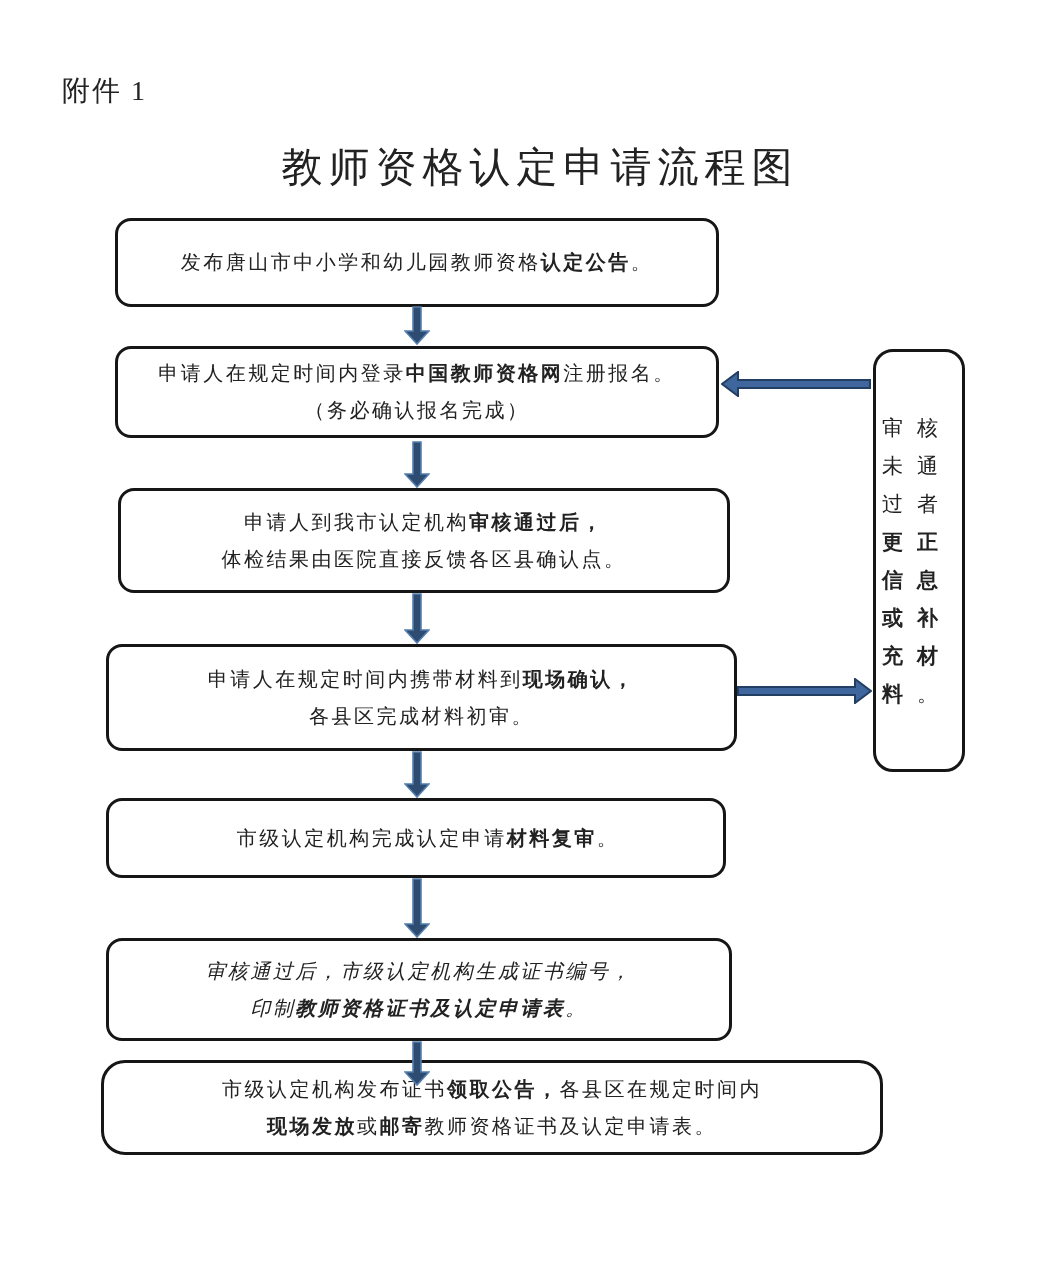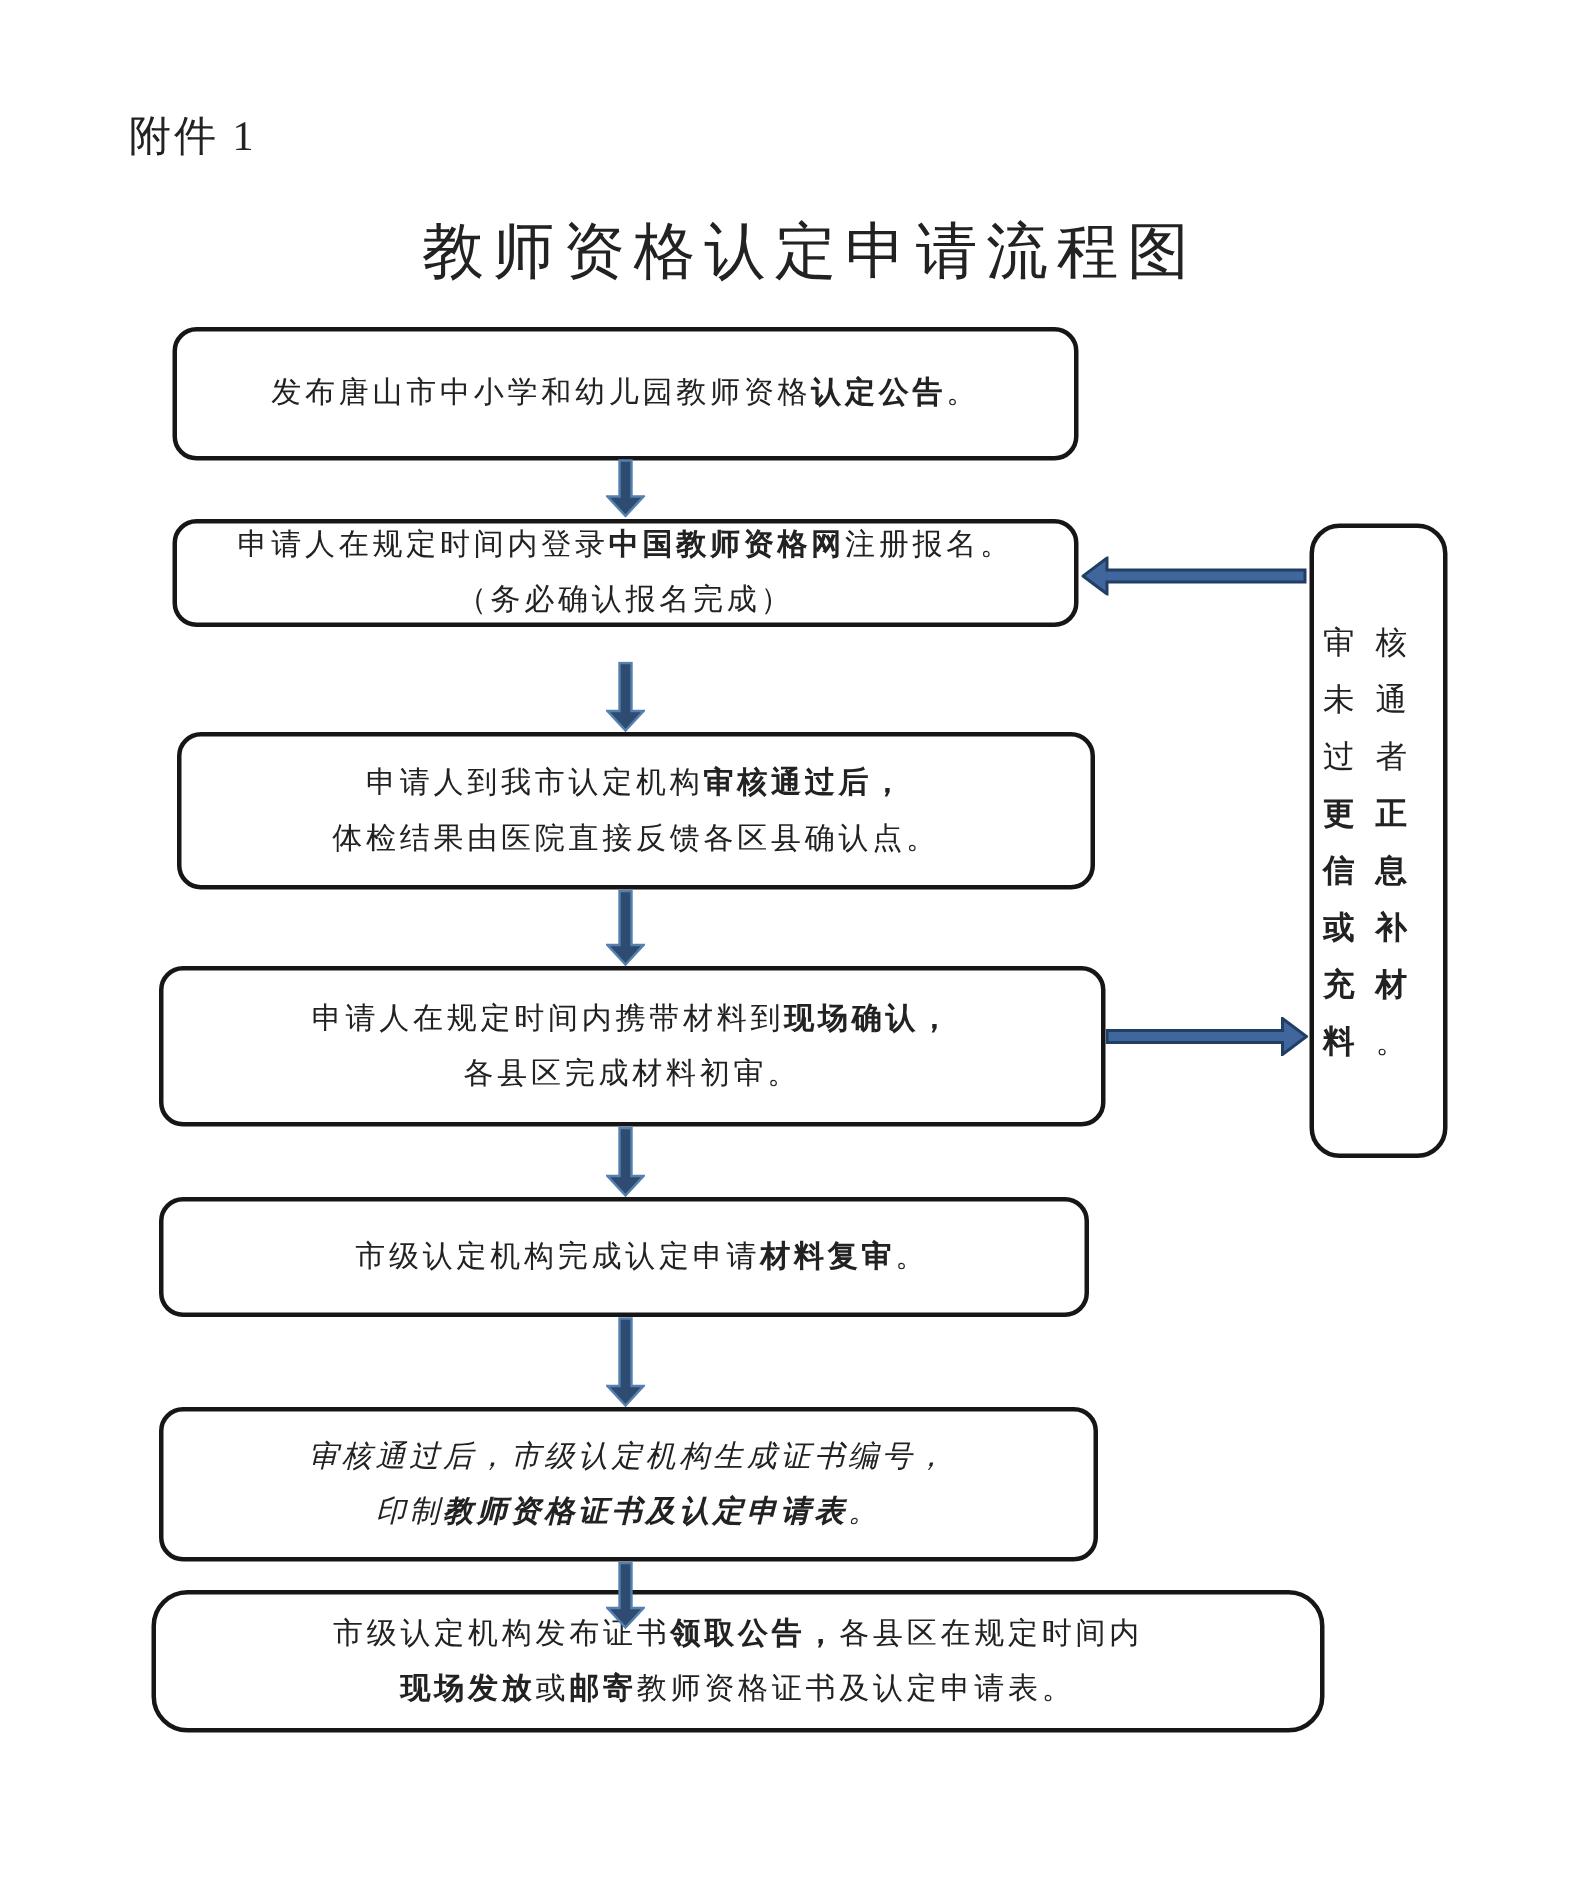--- a/index.html
+++ b/index.html
@@ -16,42 +16,42 @@
     position:relative;
     width:1052px;height:1261px;
     margin:0 auto;
     background:var(--background);
     font-family:"Liberation Serif","DejaVu Serif",serif;
     color:var(--text);
     overflow:hidden;
   }
   .attachment{
     position:absolute;left:62px;top:72px;
-    font-size:28px;letter-spacing:2px;margin-left:24px;
+    font-size:28px;letter-spacing:2px;
   }
   .title{
     position:absolute;left:0;top:140px;width:100%;
     text-align:center;padding-left:28px;box-sizing:border-box;
     font-size:41px;letter-spacing:6px;
   }
   .box{
     position:absolute;
     background:var(--background);
     border:3px solid var(--box-border);
     border-radius:16px;
     display:flex;flex-direction:column;justify-content:center;align-items:center;
     box-sizing:border-box;
   }
   .rich{
     font-size:20px;letter-spacing:2.5px;line-height:37px;
     text-align:center;color:var(--text);
   }
   .rich .b{font-weight:700;}
   #step1{left:115px;top:218px;width:604px;height:89px;}
-  #step2{left:115px;top:346px;width:604px;height:72px;}
+  #step2{left:115px;top:346px;width:604px;height:92px;}
   #step3{left:118px;top:488px;width:612px;height:105px;}
   #step4{left:106px;top:644px;width:631px;height:107px;}
   #step5{left:106px;top:798px;width:620px;height:80px;padding-left:24px;}
   #step6{left:106px;top:938px;width:626px;height:103px;font-style:italic;}
   #step7{left:101px;top:1060px;width:782px;height:95px;border-radius:24px;}
   #sidebox{left:873px;top:349px;width:92px;height:423px;border-radius:20px;}
   .side-text{
     width:74px;
     font-size:21px;letter-spacing:14px;line-height:38px;
     text-align:left;word-break:break-all;

